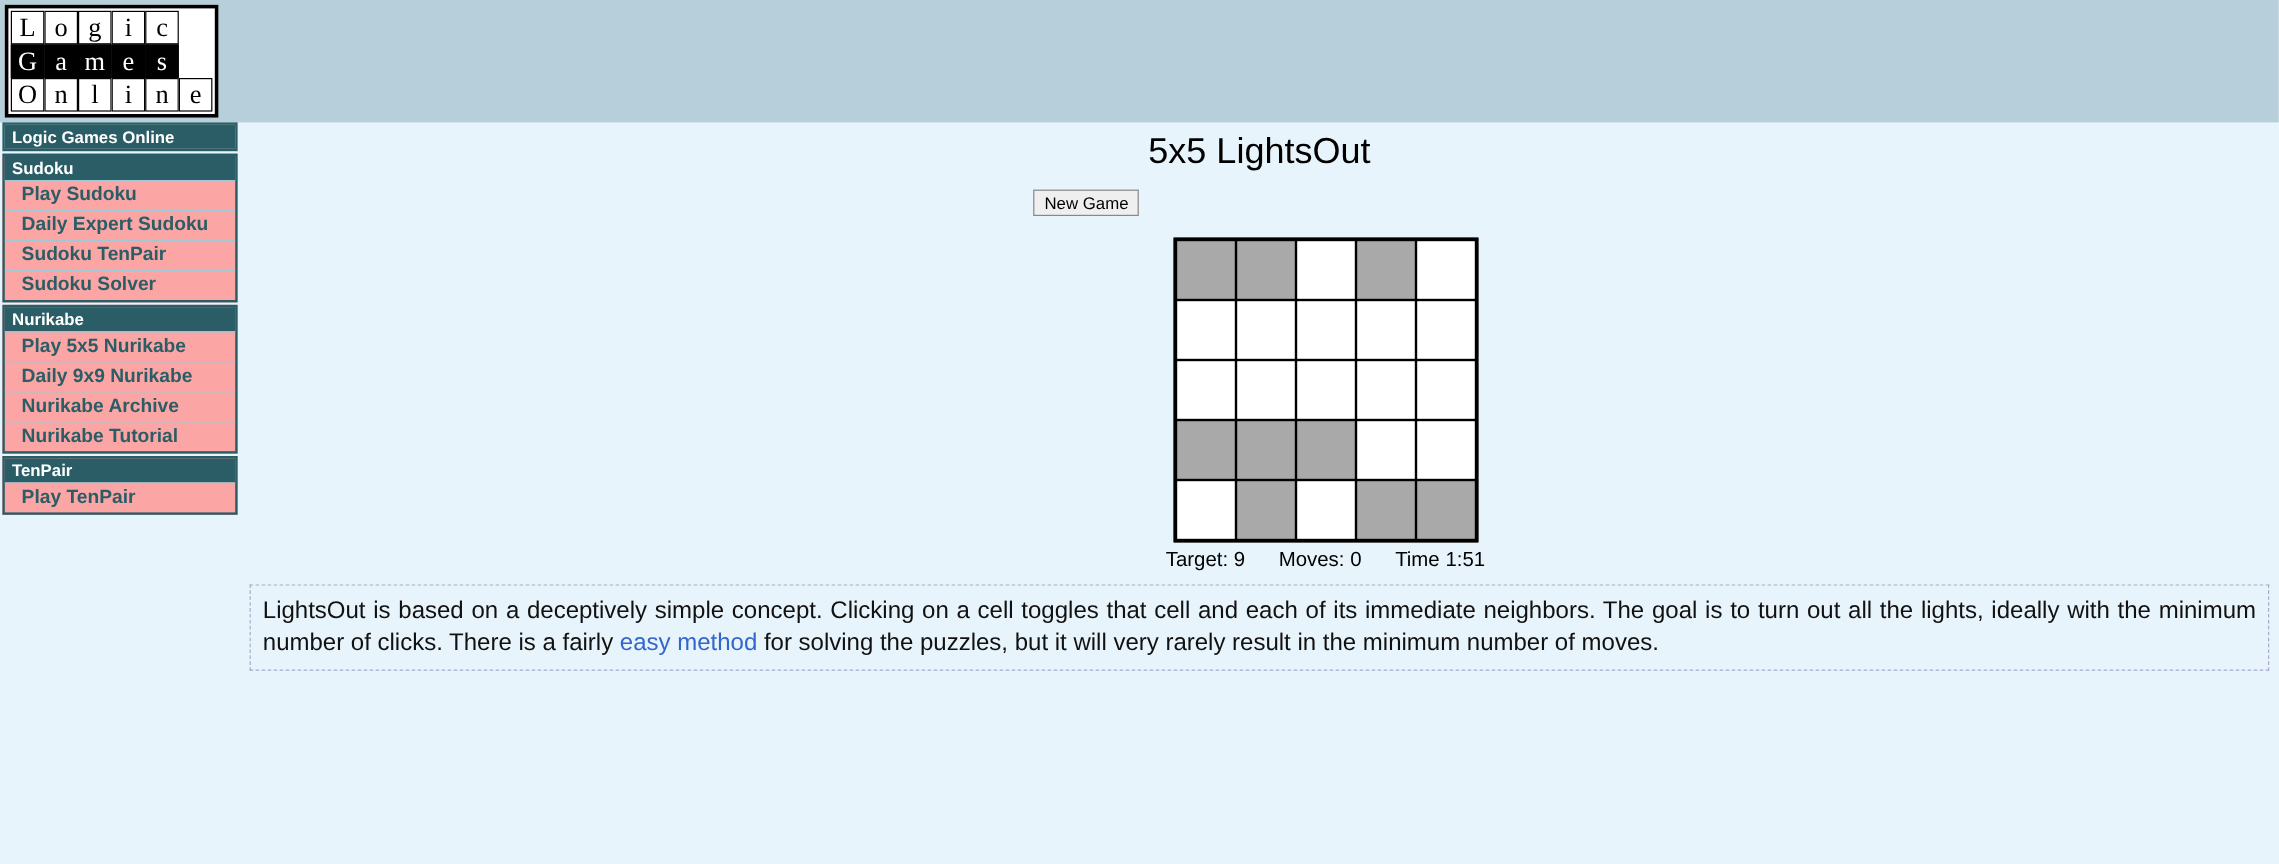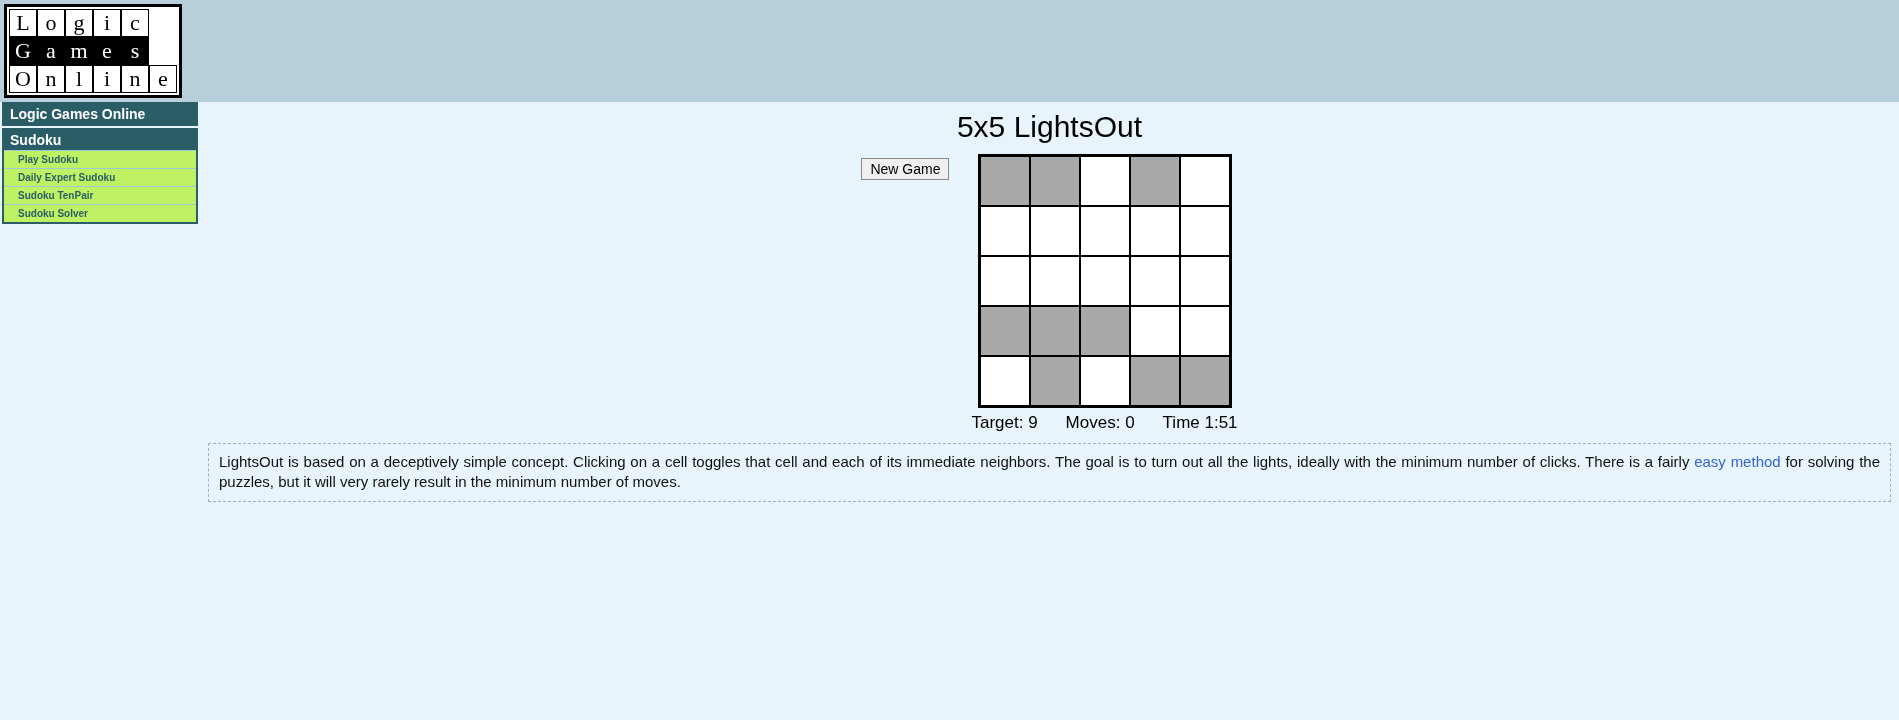--- a/index.html
+++ b/index.html
@@ -37,36 +37,36 @@
   .logo-cell.inv { background: #000; color: #fff; }
   .layout { display: flex; align-items: flex-start; }
   .sidebar {
     width: 200px;
     flex: 0 0 200px;
     padding: 0 2px 0 2px;
   }
   .nav-group {
     border: 2px solid #2a5d66;
     margin-bottom: 2px;
-    background: #bef264;
+    background: #fca5a5;
   }
   .nav-header {
     background: #2a5d66;
     color: #fff;
     font-weight: bold;
     padding: 2px 6px;
     font-size: 14px;
     cursor: pointer;
   }
   .nav-item {
     border-top: 1px solid #9fc8d6;
     padding: 3px 6px 3px 14px;
     color: #2a5d66;
     font-weight: bold;
-    font-size: 10px;
+    font-size: 16px;
     cursor: pointer;
   }
   .nav-item:first-of-type { border-top: none; }
   .main {
     flex: 1;
     padding: 4px 8px 8px 8px;
   }
   h1.title {
     text-align: center;
     margin: 4px 0 10px 0;
@@ -83,21 +83,21 @@
   }
   .controls { padding-top: 4px; }
   .newgame-btn {
     font-family: Arial, sans-serif;
     font-size: 14px;
     padding: 2px 8px;
     background: #efefef;
     border: 1px solid #888;
     cursor: pointer;
   }
-  .board-wrap { text-align: center; }
+  .board-wrap { text-align: center; margin-top: 44px; }
   .board {
     border: 2px solid #000;
     display: inline-block;
     background: #000;
   }
   .board-row { display: flex; }
   .cell {
     width: 50px;
     height: 50px;
     border: 1px solid #000;
@@ -111,21 +111,21 @@
     color: #000;
     display: flex;
     justify-content: center;
     gap: 28px;
   }
   .desc-box {
     border: 1px dashed #aac;
     padding: 8px 10px;
     margin-top: 8px;
     text-align: justify;
-    font-size: 15px;
+    font-size: 20px;
     line-height: 1.35;
     color: #111;
   }
   .desc-box a { color: #3366cc; text-decoration: none; cursor: pointer; }
 </style>
 </head>
 <body>
 
 <div class="topbar">
   <div class="logo" id="logo"><div class="logo-row">
@@ -155,20 +155,31 @@
       <div class="nav-group">
         <div class="nav-header">Logic Games Online</div>
       </div>
       <div class="nav-group">
         <div class="nav-header">Sudoku</div>
         <div class="nav-item">Play Sudoku</div>
         <div class="nav-item">Daily Expert Sudoku</div>
         <div class="nav-item">Sudoku TenPair</div>
         <div class="nav-item">Sudoku Solver</div>
       </div>
+      <div class="nav-group">
+        <div class="nav-header">Nurikabe</div>
+        <div class="nav-item">Play 5x5 Nurikabe</div>
+        <div class="nav-item">Daily 9x9 Nurikabe</div>
+        <div class="nav-item">Nurikabe Archive</div>
+        <div class="nav-item">Nurikabe Tutorial</div>
+      </div>
+      <div class="nav-group">
+        <div class="nav-header">TenPair</div>
+        <div class="nav-item">Play TenPair</div>
+      </div>
     </div>
 
   <div class="main">
     <h1 class="title">5x5 LightsOut</h1>
 
     <div class="game-row">
       <div class="controls">
         <button class="newgame-btn">New Game</button>
       </div>
       <div class="board-wrap">

